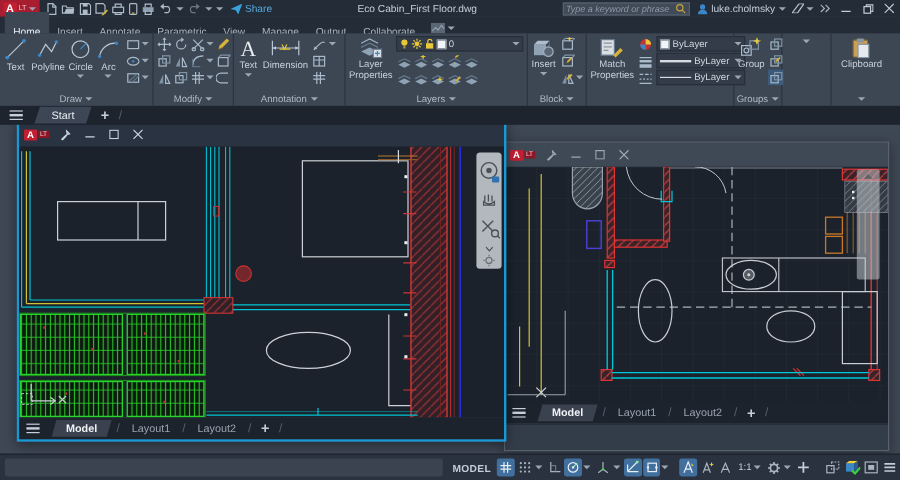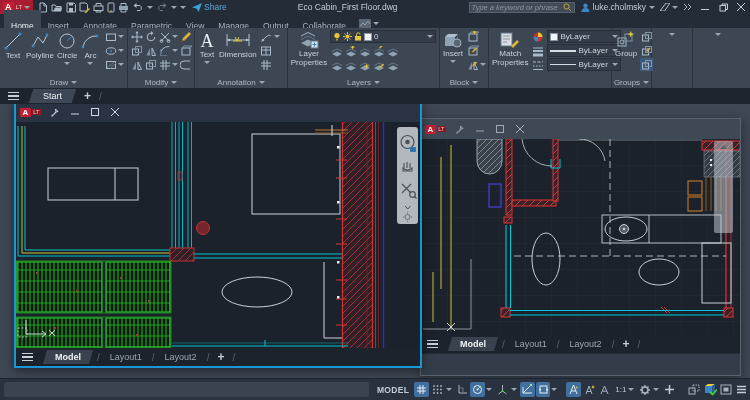--- a/index.html
+++ b/index.html
@@ -731,20 +731,30 @@
         </div>
     </div>
 
     <div class="panel" style="width:41px">
       <div class="panel-foot">
           <span class="caret"></span>
         </div>
     </div>
 
     <div class="panel" style="width:50px;border-right:none">
+      <div class="panel-body" style="justify-content:center">
+        <div class="bigbtn">
+          <svg width="18" height="18">
+              <rect x="2" y="2.5" width="12" height="14" rx="1" fill="#c9a05a" stroke="#8a6f3a"></rect>
+              <rect x="5" y="1" width="6" height="3.5" rx="1" fill="#8a95a1"></rect>
+              <rect x="6" y="6" width="9" height="11" fill="#e6eaee" stroke="#8a95a1"></rect>
+            </svg>
+          <span>Clipboard</span>
+        </div>
+      </div>
       <div class="panel-foot">
           <span class="caret"></span>
         </div>
     </div>
   </div>
 
   <div class="filetabs">
     <div class="burger">
         <i></i>
         <i></i>

